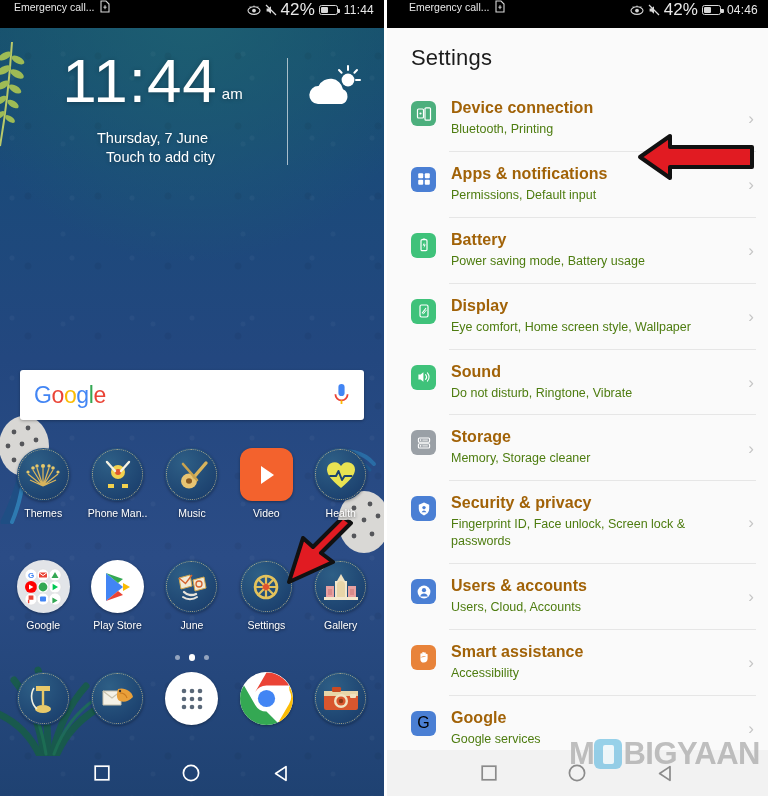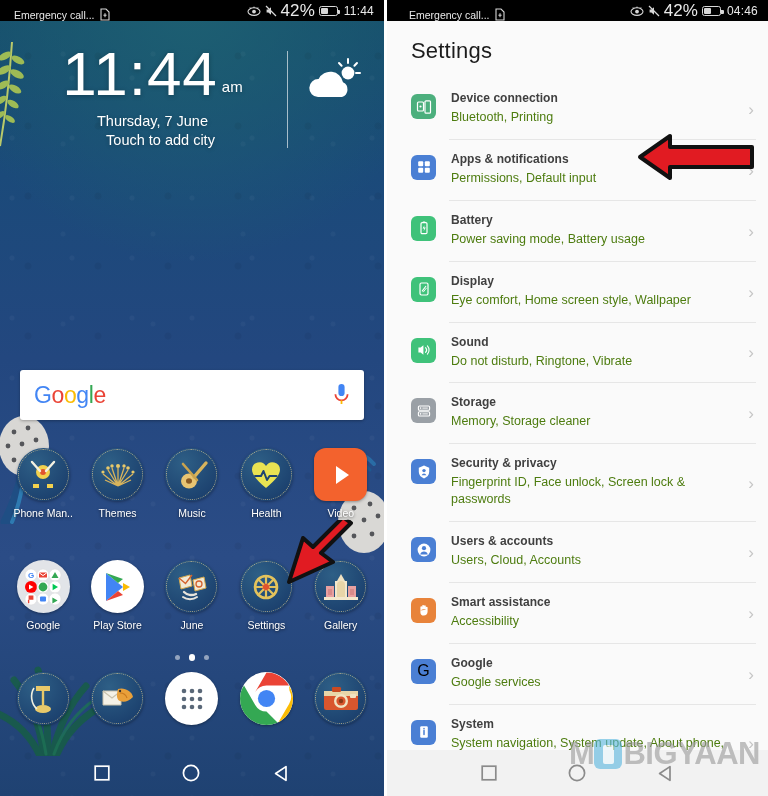--- a/index.html
+++ b/index.html
@@ -44,22 +44,22 @@
     width: 92px; height: 140px; pointer-events: none; opacity: .92;
   }
   .plant-bottom {
     position: absolute; left: -10px; bottom: 40px;
     width: 150px; height: 150px; pointer-events: none; opacity: .85;
   }
 
   
   .statusbar {
     position: relative; z-index: 5;
-    height: 21px; background: #000;
-    display: flex; align-items: flex-end;
+    height: 28px; background: #000;
+    display: flex; align-items: flex-start;
     padding: 0 10px 0 14px;
     color: #e9e9e9; font-size: 10.5px;
   }
   .statusbar.right-pad { padding-left: 22px; }
   .sb-left { display: flex; align-items: center; gap: 5px; flex: 1; }
   .sb-right { display: flex; align-items: center; gap: 4px; }
   .sb-batt-txt { font-size: 17px; letter-spacing: .1px; }
   .sb-time { font-size: 12px; letter-spacing: .2px; margin-left: 2px; }
   .batt-shell {
     width: 19px; height: 10px; border: 1.3px solid #d8d8d8;
@@ -86,21 +86,21 @@
     color: #fff; font-size: 62px; font-weight: 300;
     letter-spacing: 1px; line-height: .92;
     text-shadow: 0 1px 5px rgba(0,0,0,.28);
   }
   .clock-ampm {
     color: #fff; font-size: 15px; font-weight: 400;
     margin: 0 0 7px 4px; text-shadow: 0 1px 4px rgba(0,0,0,.28);
   }
   .clock-date, .clock-city {
     color: #fff; font-size: 14.5px; font-weight: 400;
-    margin-top: 11px; text-shadow: 0 1px 4px rgba(0,0,0,.3);
+    margin-top: 21px; text-shadow: 0 1px 4px rgba(0,0,0,.3);
   }
   .clock-city { margin-top: 3px; margin-left: 16px; }
   .clock-sep {
     width: 1px; align-self: stretch; min-height: 92px;
     background: rgba(255,255,255,.62); margin: 6px 16px 0 4px;
   }
   .weather-ico { margin-top: 12px; width: 58px; height: 46px; }
 
   
   .search-bar {
@@ -193,21 +193,21 @@
     content: ""; position: absolute; left: 62px; right: 12px; top: 0;
     height: 1px; background: #e6e6e6;
   }
   .srow-ico {
     width: 25px; height: 25px; border-radius: 6px;
     flex: 0 0 25px; margin-top: 3px;
     display: flex; align-items: center; justify-content: center;
   }
   .srow-txt { flex: 1; padding: 0 10px 0 15px; min-width: 0; }
   .srow-title {
-    font-size: 12px; color: #404040; font-weight: 700;
+    font-size: 16px; color: #a16207; font-weight: 700;
     line-height: 1.25; letter-spacing: .05px;
   }
   .srow-sub {
     font-size: 12.5px; color: #4d7c0f; margin-top: 3px; line-height: 1.35;
   }
   .chev {
     flex: 0 0 auto; align-self: center; color: #c6c6c6;
     font-size: 17px; font-weight: 300; line-height: 1; margin-top: 2px;
   }
 
@@ -346,76 +346,76 @@
       <svg class="mic-ico" viewBox="0 0 17 25">
         <rect x="5.4" y="1" width="6.2" height="12" rx="3.1" fill="#4285F4"></rect>
         <path d="M2.4 11.2a6.1 6.1 0 0 0 12.2 0" fill="none" stroke="#EA4335" stroke-width="1.8"></path>
         <path d="M8.5 17.3V21" stroke="#FBBC05" stroke-width="1.8"></path>
       </svg>
     </div>
 
     <div class="app-row row1">
       <div class="app">
         <div class="app-ico">
-          <svg width="34" height="34" viewBox="0 0 34 34">
-            <circle cx="17" cy="14" r="7" fill="#f2d14e"></circle>
-            <circle cx="17" cy="14" r="3" fill="#e0542e"></circle>
-            <path d="M6 4l8 9M28 4l-8 9" stroke="#f4f1e2" stroke-width="2.4" stroke-linecap="round"></path>
-            <path d="M7 26h6v4H7zM21 26h6v4h-6z" fill="#f2d14e"></path>
-          </svg>
-        </div>
-        <div class="app-label">Phone Man..</div>
-      </div>
-      <div class="app">
-        <div class="app-ico">
           <svg width="36" height="30" viewBox="0 0 36 30">
             <g stroke="#d8b45c" stroke-width="1.3">
               <path d="M18 26V8M18 26L8 10M18 26L28 10M18 26L3 14M18 26L33 14M18 26L5 20M18 26L31 20M18 26L12 8M18 26L24 8"></path>
             </g>
             <g fill="#e8c96a">
               <circle cx="18" cy="6" r="2"></circle>
                 <circle cx="8" cy="8" r="1.8"></circle>
                 <circle cx="28" cy="8" r="1.8"></circle>
               <circle cx="3" cy="12" r="1.6"></circle>
                 <circle cx="33" cy="12" r="1.6"></circle>
               <circle cx="12" cy="6" r="1.7"></circle>
                 <circle cx="24" cy="6" r="1.7"></circle>
             </g>
           </svg>
         </div>
         <div class="app-label">Themes</div>
       </div>
       <div class="app">
         <div class="app-ico">
           <svg width="34" height="34" viewBox="0 0 34 34">
+            <circle cx="17" cy="14" r="7" fill="#f2d14e"></circle>
+            <circle cx="17" cy="14" r="3" fill="#e0542e"></circle>
+            <path d="M6 4l8 9M28 4l-8 9" stroke="#f4f1e2" stroke-width="2.4" stroke-linecap="round"></path>
+            <path d="M7 26h6v4H7zM21 26h6v4h-6z" fill="#f2d14e"></path>
+          </svg>
+        </div>
+        <div class="app-label">Phone Man..</div>
+      </div>
+      <div class="app">
+        <div class="app-ico">
+          <svg width="34" height="34" viewBox="0 0 34 34">
             <ellipse cx="14" cy="23" rx="8" ry="7.5" fill="#e8c472"></ellipse>
             <ellipse cx="14" cy="23" rx="3" ry="2.8" fill="#8a5a24"></ellipse>
             <path d="M19 19L31 5" stroke="#d8b45c" stroke-width="3.4" stroke-linecap="round"></path>
             <path d="M8 6l14 16" stroke="#c9a34e" stroke-width="2.6" stroke-linecap="round"></path>
           </svg>
         </div>
         <div class="app-label">Music</div>
       </div>
       <div class="app">
-        <div class="app-ico">
-          <svg width="32" height="30" viewBox="0 0 32 30">
-            <path d="M16 28C6 20 2 14 2 9.5A7.5 7.5 0 0 1 16 6 7.5 7.5 0 0 1 30 9.5C30 14 26 20 16 28z" fill="#e9e352"></path>
-            <path d="M5 16h6l2.5-5 3.5 9 2.5-4h7" fill="none" stroke="#1d4370" stroke-width="2" stroke-linecap="round" stroke-linejoin="round"></path>
-          </svg>
-        </div>
-        <div class="app-label">Health</div>
-      </div>
-      <div class="app">
         <div class="app-ico square">
           <svg width="28" height="28" viewBox="0 0 28 28">
             <path d="M9 5l13 9-13 9z" fill="#fff"></path>
             <path d="M9 14l13 0" stroke="#F3622D" stroke-width="0"></path>
           </svg>
         </div>
         <div class="app-label">Video</div>
+      </div>
+      <div class="app">
+        <div class="app-ico">
+          <svg width="32" height="30" viewBox="0 0 32 30">
+            <path d="M16 28C6 20 2 14 2 9.5A7.5 7.5 0 0 1 16 6 7.5 7.5 0 0 1 30 9.5C30 14 26 20 16 28z" fill="#e9e352"></path>
+            <path d="M5 16h6l2.5-5 3.5 9 2.5-4h7" fill="none" stroke="#1d4370" stroke-width="2" stroke-linecap="round" stroke-linejoin="round"></path>
+          </svg>
+        </div>
+        <div class="app-label">Health</div>
       </div>
     </div>
 
     <div class="app-row row2">
       <div class="app">
         <div class="app-ico nodots" style="background:rgba(240,240,240,.93)">
           <svg width="46" height="46" viewBox="0 0 46 46">
             <g>
               <circle cx="11" cy="11" r="6" fill="#fff" stroke="#ddd" stroke-width=".6"></circle>
                 <text x="11" y="14.4" font-size="8" font-family="Liberation Sans, sans-serif" text-anchor="middle" fill="#4285F4" font-weight="bold">G</text>

